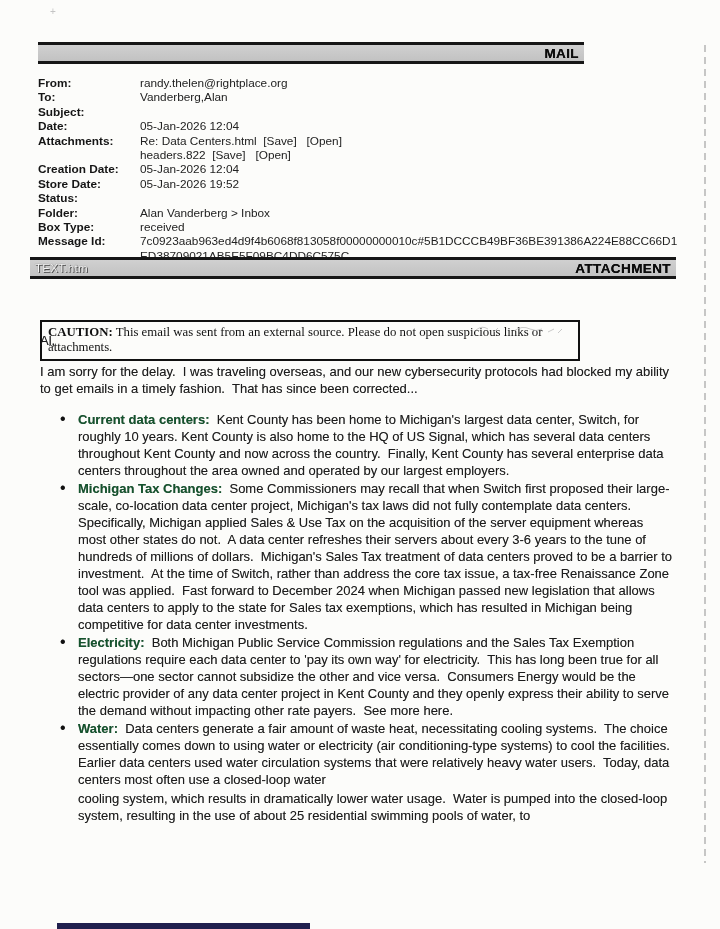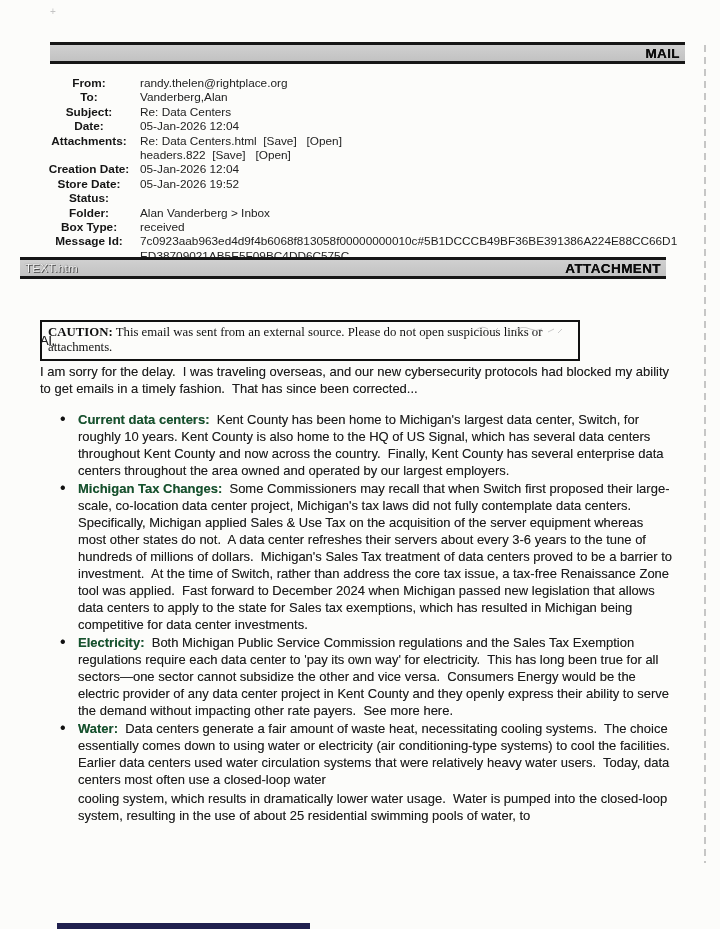--- a/index.html
+++ b/index.html
@@ -9,34 +9,34 @@
     font-family:"Liberation Sans",sans-serif;color:#1c1c1c;
   }
   
   .bar{
     position:absolute;box-sizing:border-box;
     background:linear-gradient(#d0d0d0,#c2c2c2);
     border-top:3px solid #161616;border-bottom:3px solid #161616;
     height:22px;display:flex;align-items:center;justify-content:space-between;
     padding:0 5px;
   }
-  .mail-bar{top:42px;left:50px;width:635px;}
-  .attach-bar{top:257px;left:20px;width:646px;}
+  .mail-bar{top:42px;left:38px;width:546px;}
+  .attach-bar{top:257px;left:30px;width:646px;}
   .bar-right{
     font-weight:bold;font-size:13.5px;letter-spacing:.4px;color:#0c0c0c;
     margin-left:auto;text-shadow:0 0 .6px #0c0c0c;
   }
   .file-name{
     font-size:11.5px;color:#f4f4f4;letter-spacing:.3px;
     text-shadow:1px 1px 0 #4a4a4a,0 0 1px #555;
   }
   
   .headers{position:absolute;top:76px;left:38px;width:640px;font-size:11.8px;line-height:14.4px;}
   .hrow{display:flex;align-items:flex-start;}
-  .hlabel{width:102px;flex:0 0 102px;font-weight:bold;color:#151515;text-align:center;}
+  .hlabel{width:102px;flex:0 0 102px;font-weight:bold;color:#151515;}
   .hval{flex:1;white-space:pre-wrap;word-break:break-all;max-width:545px;color:#222;}
   
   .caution{
     position:absolute;top:320px;left:40px;width:540px;box-sizing:border-box;
     border:2px solid #111;padding:3px 6px 4px 6px;
     font-family:"Liberation Serif",serif;font-size:12.8px;color:#111;
     background:#fcfcfa;
   }
   .caution b{font-weight:bold;}
   
@@ -82,21 +82,20 @@
     <div class="hrow">
       <span class="hlabel">From:</span>
       <span class="hval">randy.thelen@rightplace.org</span>
     </div>
     <div class="hrow">
       <span class="hlabel">To:</span>
       <span class="hval">Vanderberg,Alan</span>
     </div>
     <div class="hrow">
       <span class="hlabel">Subject:</span>
-      <span class="hval">Re: Data Centers</span>
     </div>
     <div class="hrow">
       <span class="hlabel">Date:</span>
       <span class="hval">05-Jan-2026 12:04</span>
     </div>
     <div class="hrow">
       <span class="hlabel">Attachments:</span>
       <span class="hval">Re: Data Centers.html  [Save]   [Open]</span>
     </div>
     <div class="hrow">

